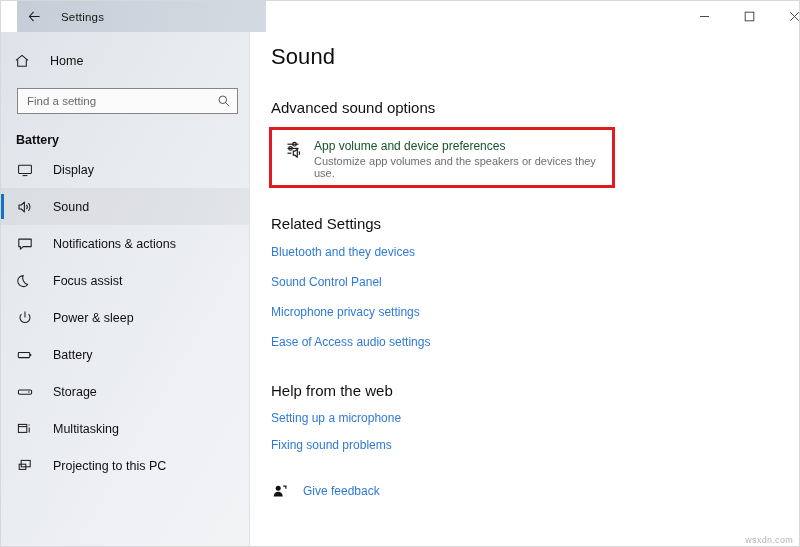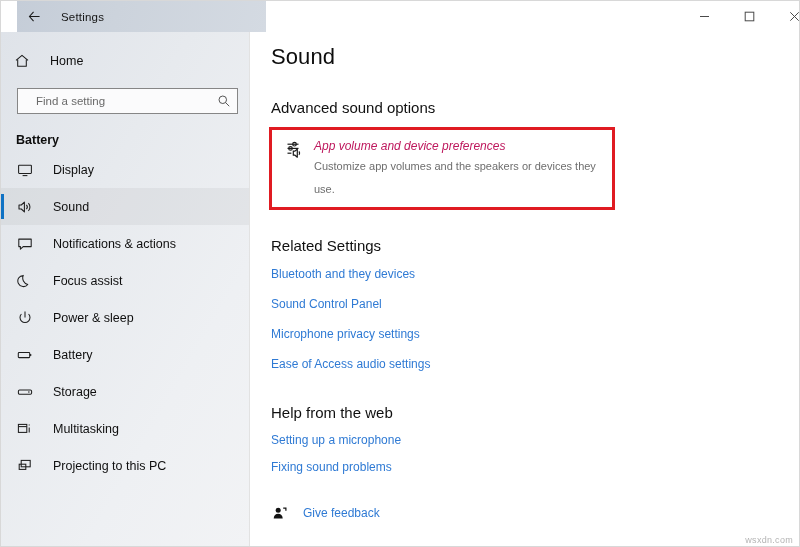--- a/index.html
+++ b/index.html
@@ -104,21 +104,20 @@
     margin-left: 14px;
   }
   .search-wrap {
     margin: 10px 12px 0 16px;
     height: 26px;
     background: #fbfbfc;
     border: 1px solid #868686;
     display: flex;
     align-items: center;
     box-sizing: border-box;
-    padding-left: 9px;
   }
   .search-input {
     border: 0;
     outline: none;
     background: transparent;
     flex: 1;
     font-family: "Liberation Sans", sans-serif;
     font-size: 11.5px;
     color: #333;
     padding: 0 6px 0 9px;
@@ -224,28 +223,27 @@
     flex: none;
     display: flex;
     align-items: center;
     justify-content: center;
     color: #1b1b1b;
     padding-top: 3px;
   }
   .pref-text { margin-left: 6px; }
   .pref-title {
     font-size: 12px;
-    color: #be185d;
+    color: #14532d;
     line-height: 16px;
-    font-style: italic;
   }
   .pref-sub {
     font-size: 11px;
     color: #6e6e6e;
-    line-height: 23px;
+    line-height: 12px;
     margin-top: 1px;
   }
   .rel-title {
     font-size: 15px;
     color: #101010;
     margin: 27px 0 0 21px;
   }
   .link {
     display: block;
     font-size: 12px;

